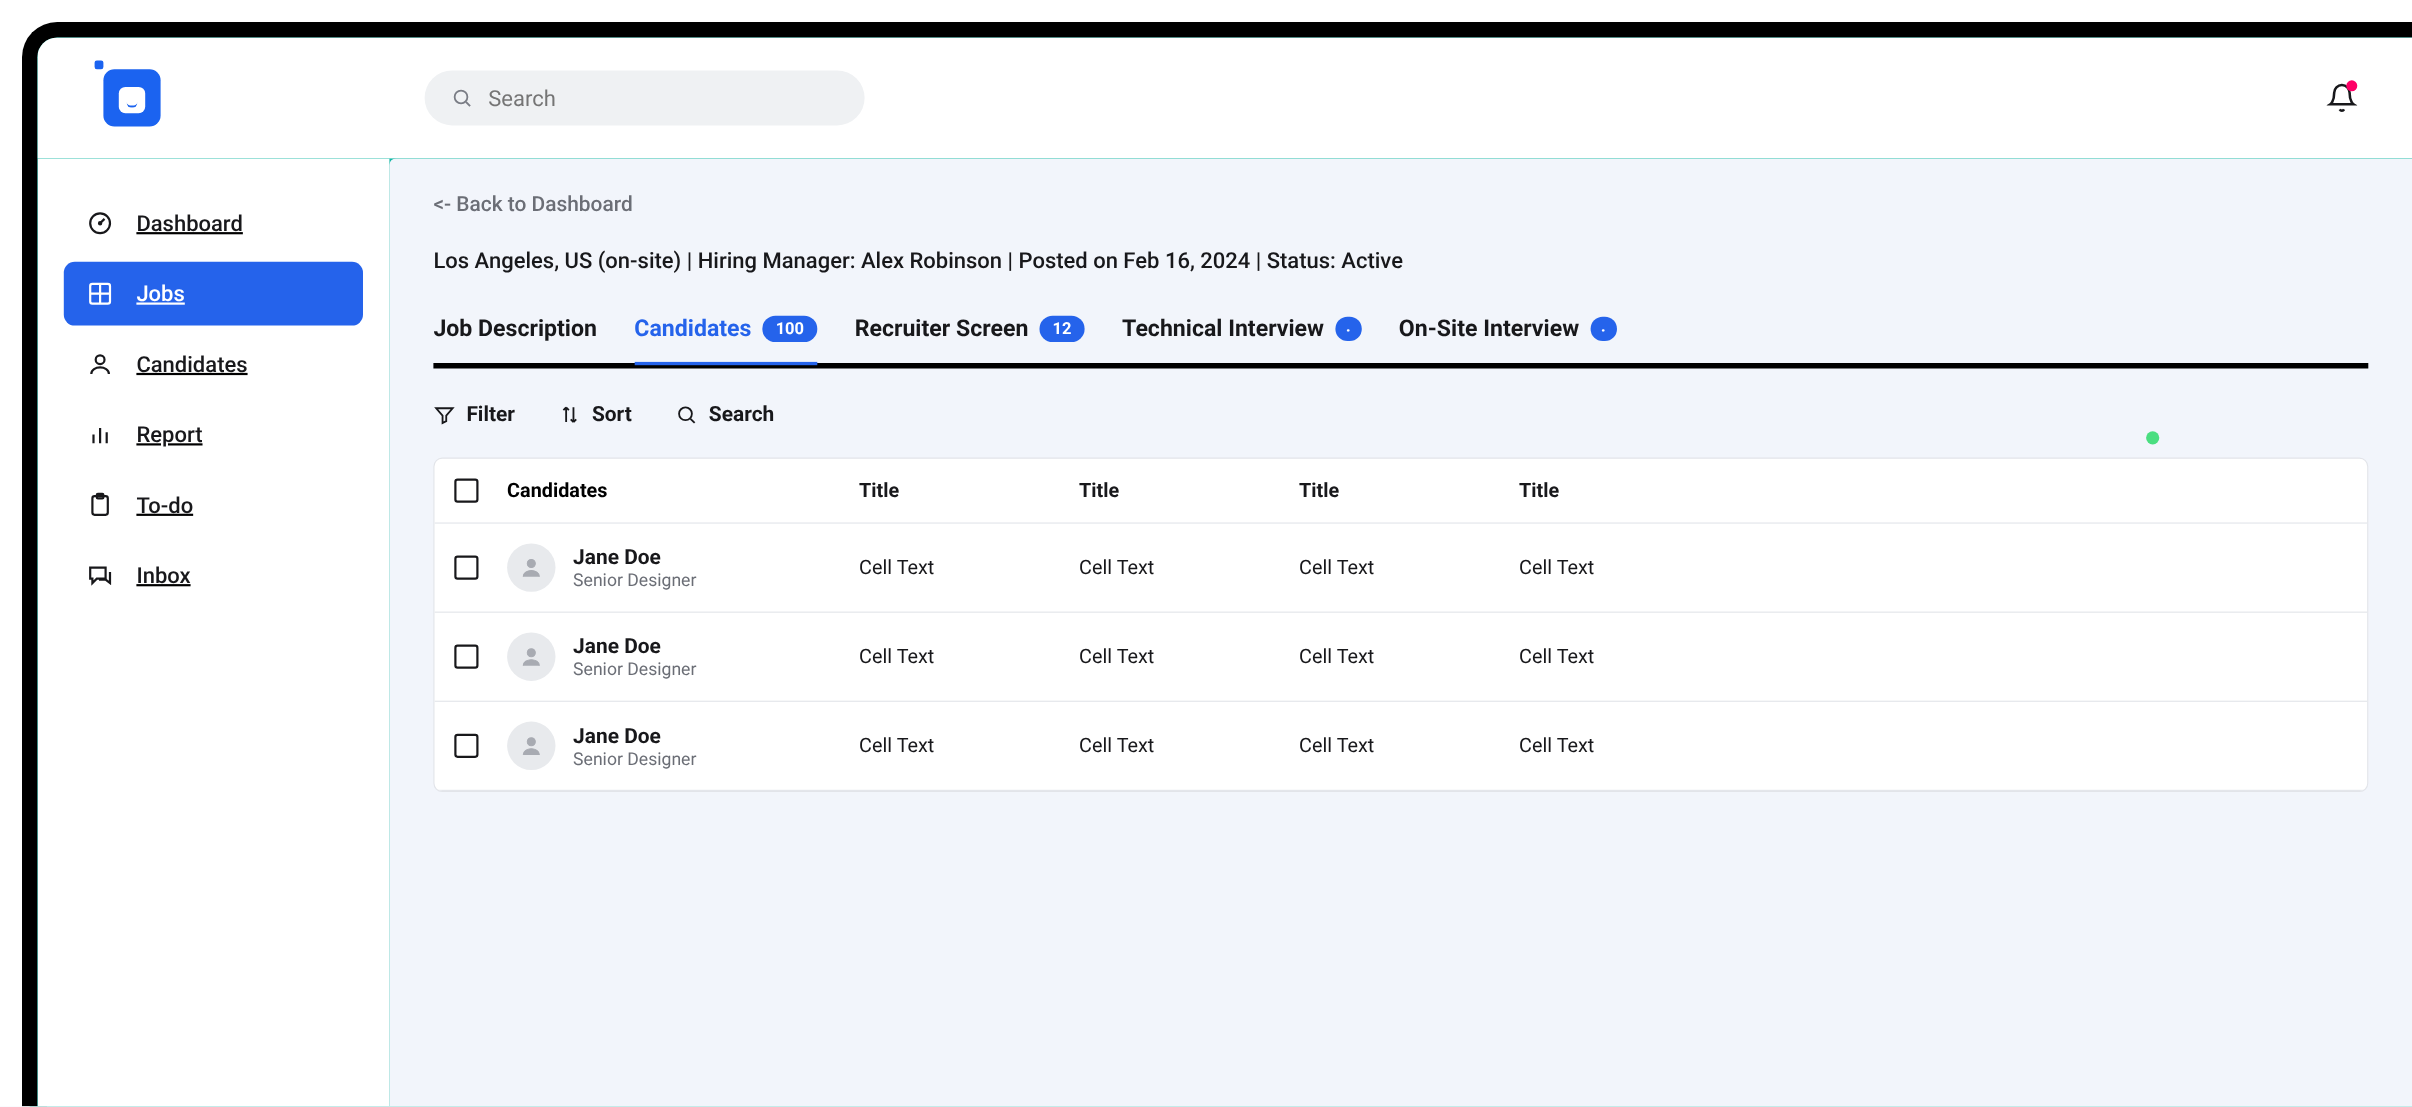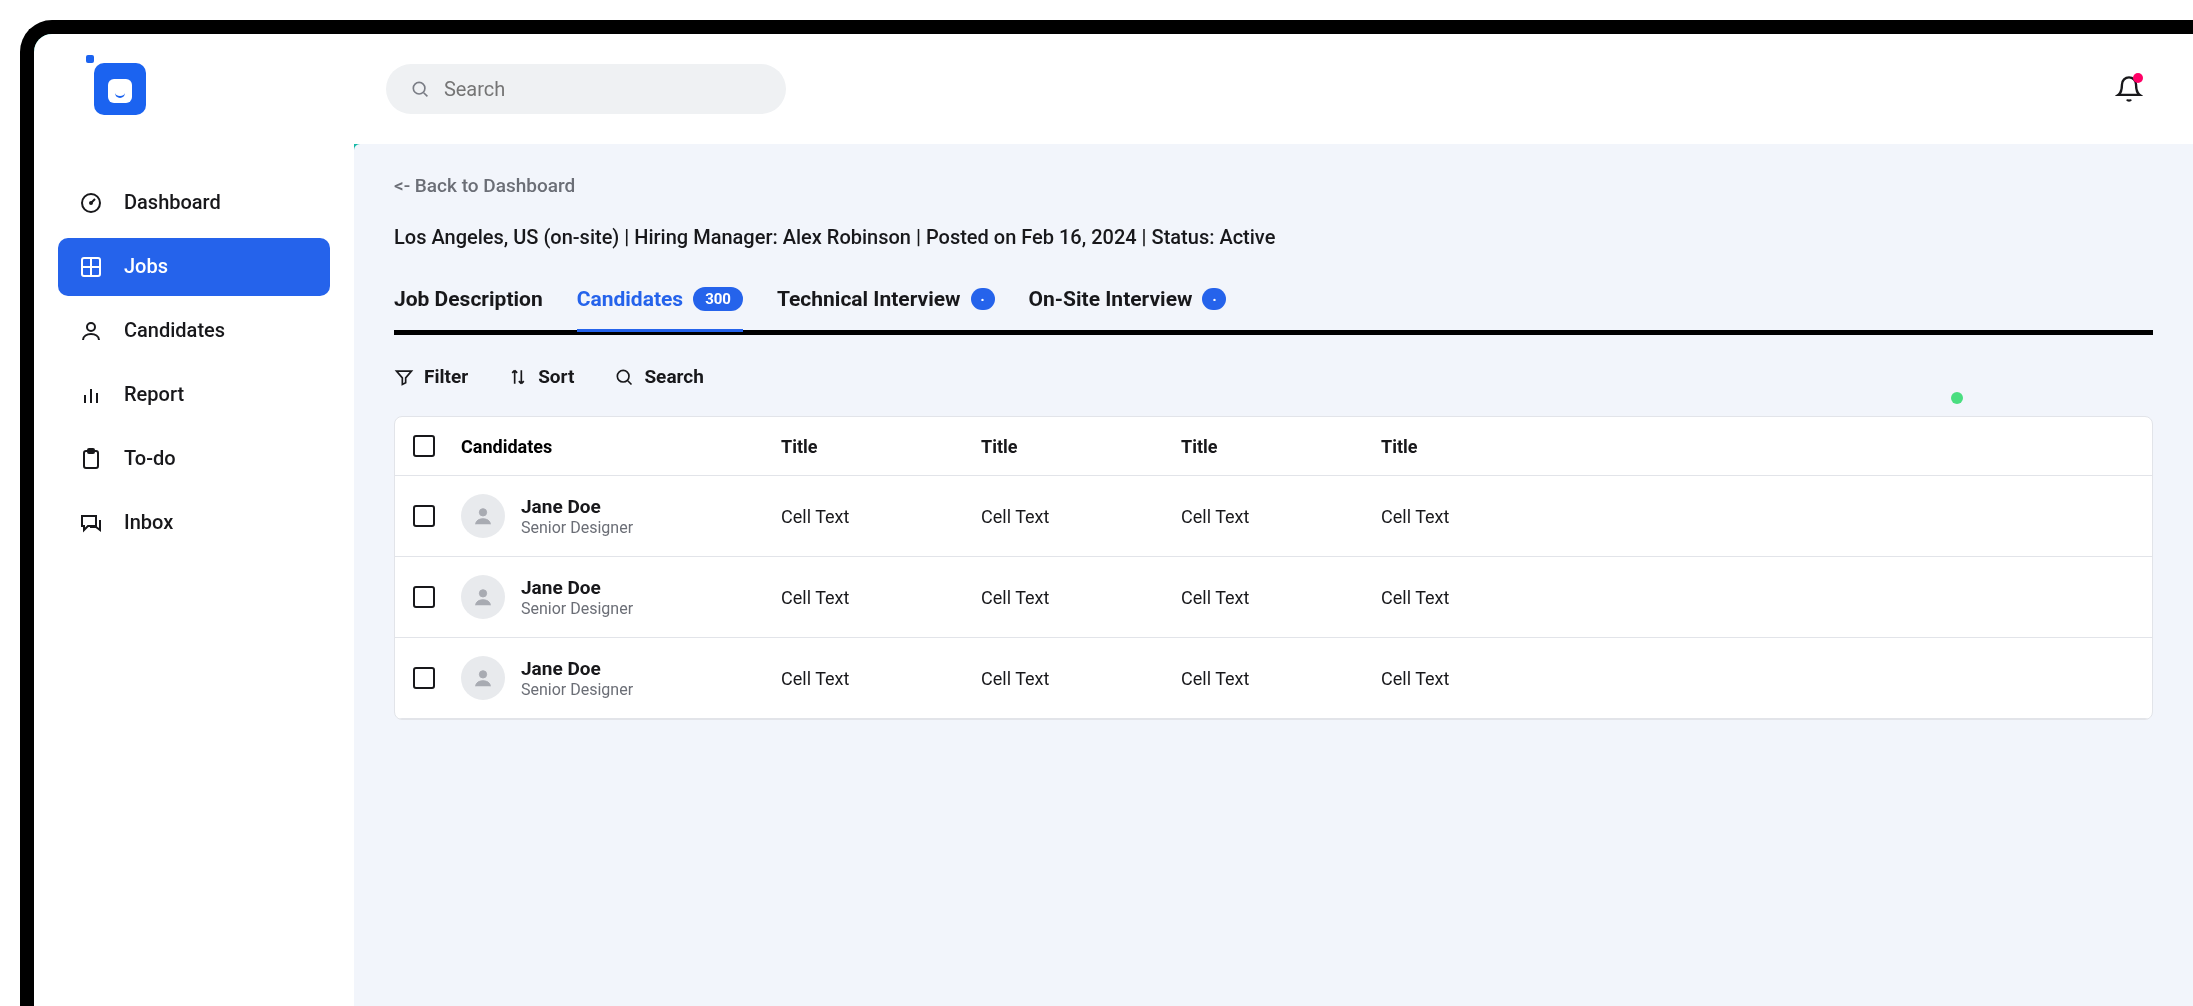--- a/index.html
+++ b/index.html
@@ -125,24 +125,26 @@
       flex: 1;
       overflow: hidden;
     }
     .sidebar {
       width: 320px;
       background: #fff;
       padding: 30px 24px;
     }
     .nav-item {
       display: flex;
+      align-items: center;
       padding: 16px 20px;
       border-radius: 10px;
       cursor: pointer;
       margin-bottom: 6px;
+      text-decoration: underline;
     }
     .nav-item.active {
       background: #2563EB;
       color: #fff;
     }
     .nav-item .icon {
       width: 26px;
       height: 26px;
       margin-right: 20px;
       display: flex;
@@ -429,21 +431,25 @@
       <div class="back-link">&lt;- Back to Dashboard</div>
 
       <div class="page-subtitle">Los Angeles, US (on-site) | Hiring Manager: Alex Robinson | Posted on Feb 16, 2024 | Status: Active</div>
 
       <div class="tabs">
         <div class="tab">
           <span>Job Description</span>
         </div>
         <div class="tab active">
           <span>Candidates</span>
-          <span class="badge">300</span>
+          <span class="badge">100</span>
+        </div>
+        <div class="tab">
+          <span>Recruiter Screen</span>
+          <span class="badge">12</span>
         </div>
         <div class="tab">
           <span>Technical Interview</span>
           <span class="badge empty">·</span>
         </div>
         <div class="tab">
           <span>On-Site Interview</span>
           <span class="badge empty">·</span>
         </div>
       </div>

